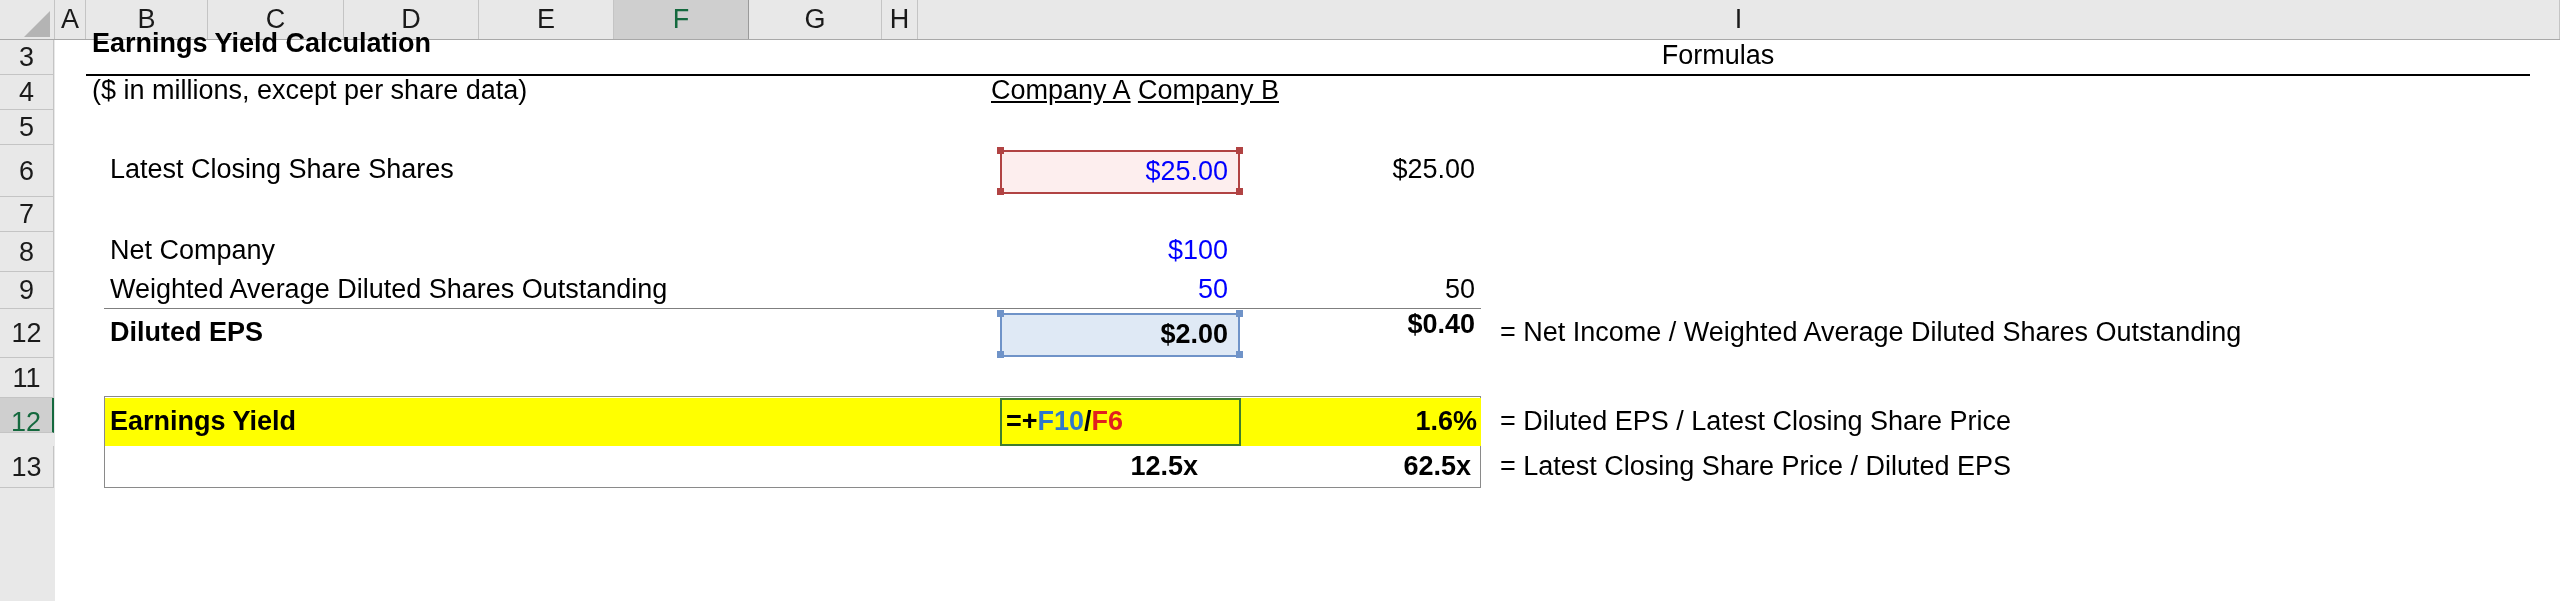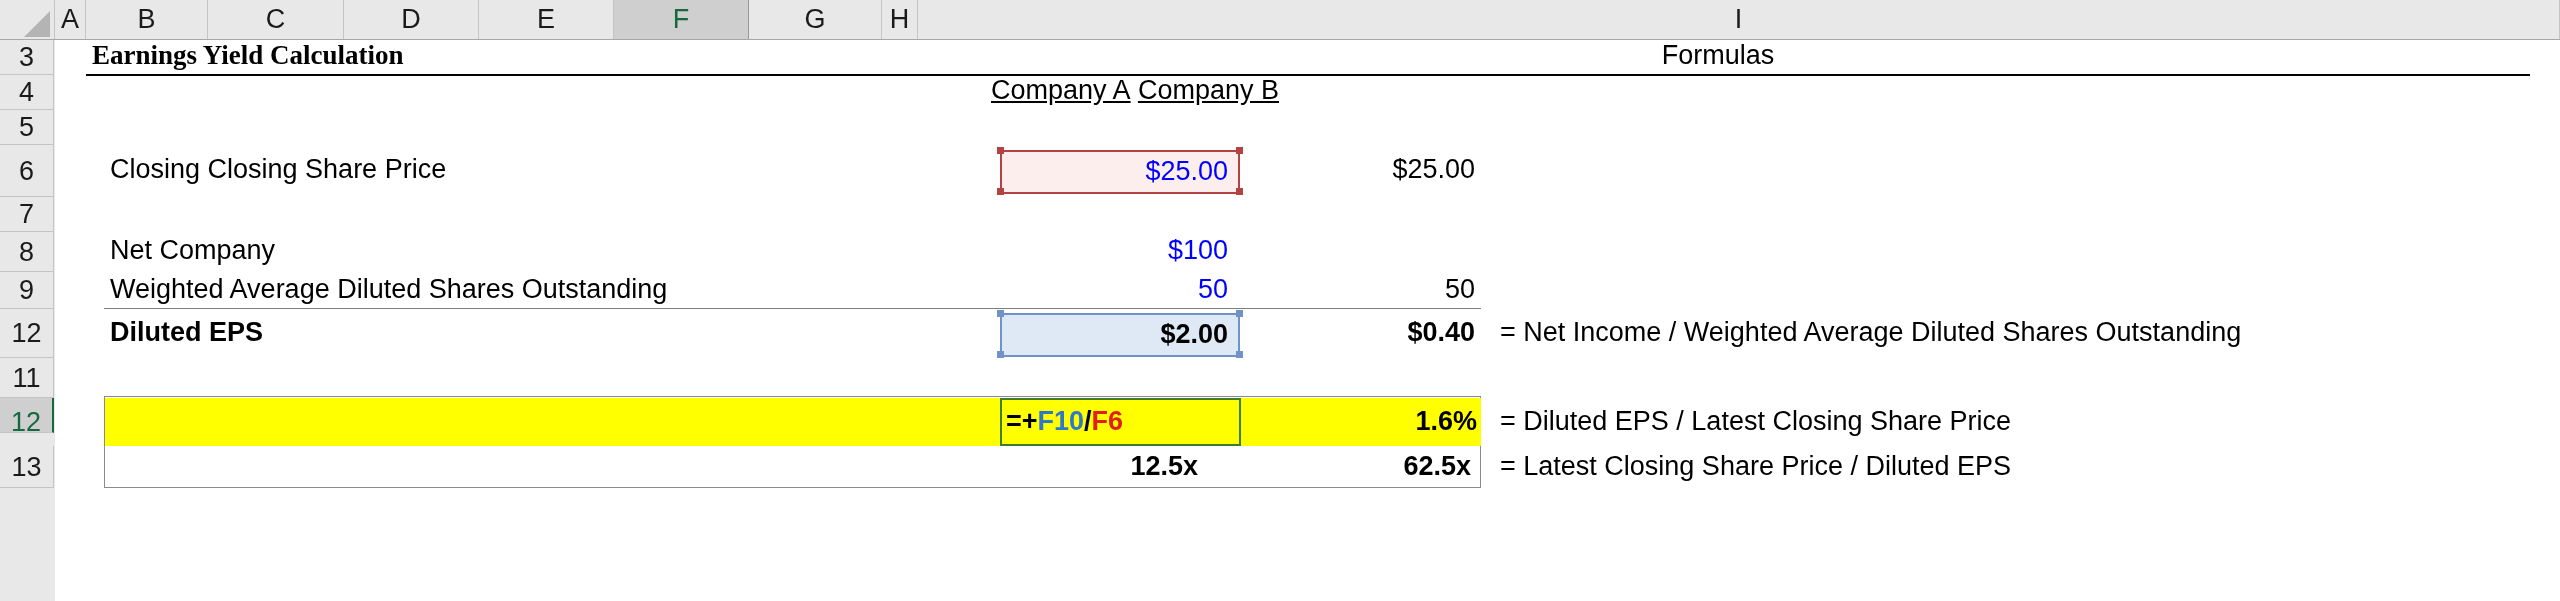--- a/index.html
+++ b/index.html
@@ -89,40 +89,43 @@
     <div class="rowcell" style="top:269px;height:49px;line-height:49px">12</div>
     <div class="rowcell" style="top:318px;height:40px;line-height:40px">11</div>
     <div class="rowcell sel" style="top:358px;height:35px;line-height:48px">12</div>
     <div class="rowcell" style="top:406px;height:42px;line-height:42px">13</div>
   </div>
 
   <div class="yellow" style="position:absolute;left:105px;top:398px;width:1375px;height:48px;"></div>
 
   <div class="outline" style="left:104px;top:396px;width:1377px;height:92px;border:1px solid #8a8a8a;"></div>
 
-  <div class="cell l b" style="left:86px;top:40px;width:800px;height:35px;font-family:Liberation Serif, serif;">
+  <div class="cell l b" style="left:86px;top:28px;width:800px;height:35px;">
     <span class="txt">Earnings Yield Calculation</span>
   </div>
   <div class="cell c" style="left:918px;top:40px;width:1600px;height:35px;">
     <span class="txt">Formulas</span>
   </div>
 
   <div style="position:absolute;left:86px;top:74px;width:1395px;height:2px;background:#000;"></div>
 
   <div style="position:absolute;left:930px;top:74px;width:1600px;height:2px;background:#000;"></div>
 
+  <div class="cell l" style="left:86px;top:75px;width:800px;height:35px;">
+    <span class="txt">($ in millions, except per share data)</span>
+  </div>
   <div class="cell r u" style="left:985px;top:75px;width:145px;height:35px;">
     <span class="txt"><span class="ul">Company A</span></span>
   </div>
   <div class="cell r u" style="left:1130px;top:75px;width:155px;height:35px;">
     <span class="txt"><span class="ul">Company B</span></span>
   </div>
 
   <div class="cell l" style="left:104px;top:145px;width:860px;height:52px;">
-    <span class="txt" style="bottom:12px">Closing Closing Share Price</span>
+    <span class="txt" style="bottom:12px">Latest Closing Share Shares</span>
   </div>
   <div class="cell r blue pinkfill" style="left:1000px;top:150px;width:240px;height:44px;">
     <span class="txt" style="bottom:7px;padding-right:12px">$25.00</span>
   </div>
   <div class="cell r" style="left:1245px;top:145px;width:240px;height:52px;">
     <span class="txt" style="bottom:12px;padding-right:10px">$25.00</span>
   </div>
 
   <div class="refbox red" style="left:1000px;top:150px;width:240px;height:44px;"></div>
   <div class="handle" style="left:997px;top:147px;"></div>
@@ -148,33 +151,36 @@
   </div>
 
   <div style="position:absolute;left:104px;top:308px;width:1377px;height:1px;background:#7f7f7f;"></div>
 
   <div class="cell l b" style="left:104px;top:309px;width:860px;height:49px;">
     <span class="txt" style="bottom:10px">Diluted EPS</span>
   </div>
   <div class="cell r b bluefill" style="left:1000px;top:313px;width:240px;height:44px;">
     <span class="txt" style="bottom:7px;padding-right:12px">$2.00</span>
   </div>
-  <div class="cell r b" style="left:1245px;top:309px;width:240px;height:49px;text-decoration:underline;">
+  <div class="cell r b" style="left:1245px;top:301px;width:240px;height:49px;text-decoration:underline;">
     <span class="txt" style="bottom:10px;padding-right:10px">$0.40</span>
   </div>
   <div class="cell l" style="left:1500px;top:309px;width:1060px;height:49px;">
     <span class="txt" style="bottom:10px;padding-left:0">= Net Income / Weighted Average Diluted Shares Outstanding</span>
   </div>
 
   <div class="refbox blue" style="left:1000px;top:313px;width:240px;height:44px;"></div>
   <div class="handle bl" style="left:997px;top:310px;"></div>
   <div class="handle bl" style="left:1236px;top:310px;"></div>
   <div class="handle bl" style="left:997px;top:351px;"></div>
   <div class="handle bl" style="left:1236px;top:351px;"></div>
 
+  <div class="cell l b" style="left:104px;top:398px;width:860px;height:48px;">
+    <span class="txt" style="bottom:9px">Earnings Yield</span>
+  </div>
 
   <div class="cell l yellow" style="left:1000px;top:398px;width:240px;height:48px;">
     <span class="txt" style="bottom:9px;padding-left:6px;text-align:left">
       <span class="ftok-op">=+</span><span class="ftok-blue">F10</span><span class="ftok-op">/</span><span class="ftok-red">F6</span>
     </span>
   </div>
 
   <div class="refbox green" style="left:1000px;top:398px;width:241px;height:48px;"></div>
 
   <div class="cell r b yellow" style="left:1245px;top:398px;width:236px;height:48px;">

